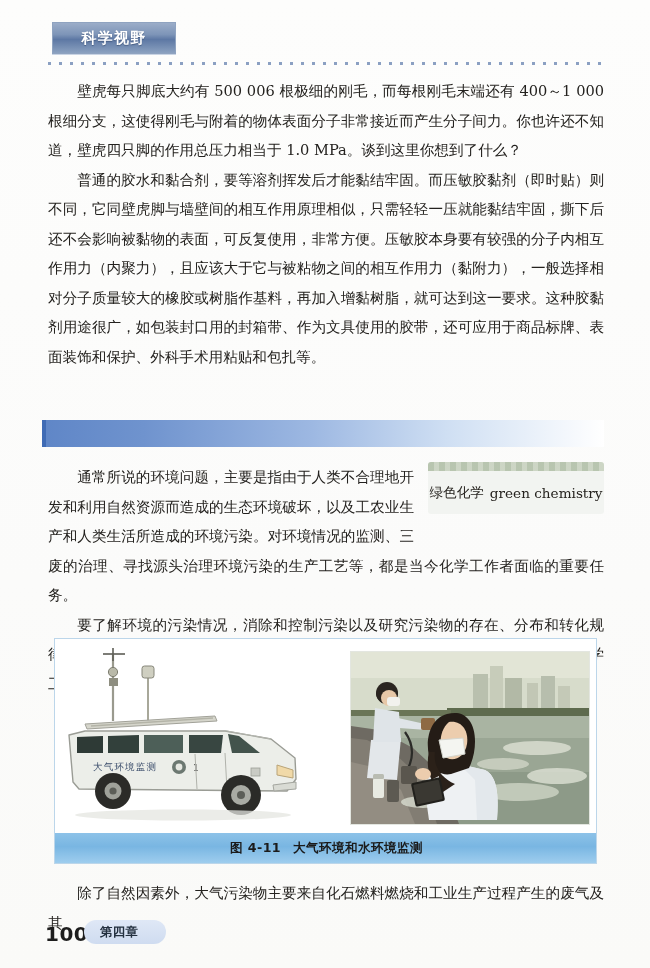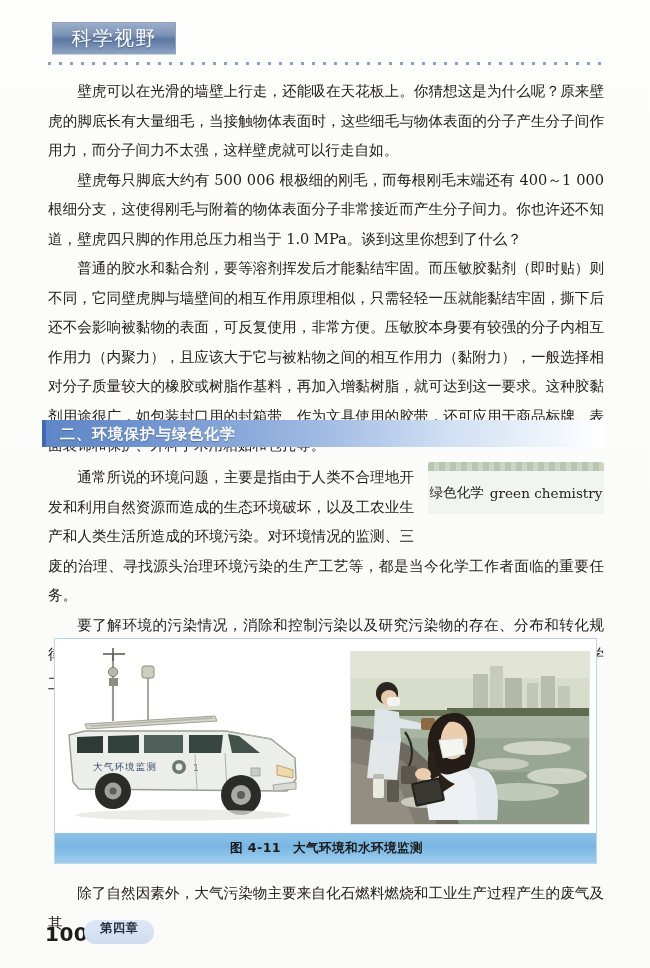--- a/index.html
+++ b/index.html
@@ -35,22 +35,22 @@
     width: 122px; height: 30px;
     background: linear-gradient(180deg, #9badc9 0%, #7e95b8 38%, #5d78a4 55%, #8ba1c0 100%);
     border: 1px solid #8fa3c0;
     box-shadow: 0 1px 0 #c9d4e4;
     display: flex;
     align-items: center;
     justify-content: center;
   }
   .badge span {
     color: #ffffff;
-    font-size: 20px;
-    font-weight: normal;
+    font-size: 15px;
+    font-weight: bold;
     letter-spacing: 1.2px;
     text-shadow: 0 1px 1px rgba(40,60,95,.55);
     font-family: "DejaVu Sans", "Liberation Sans", sans-serif;
   }
   .feature-title {
     position: absolute;
     left: 0; top: 5px;
     width: 650px;
     text-align: center;
     color: #3c63a8;
@@ -213,21 +213,20 @@
   }
   .chapter-pill {
     position: absolute;
     left: 84px; top: 0;
     height: 24px;
     padding: 0 16px 0 16px;
     background: linear-gradient(180deg, #dfe8f6 0%, #cfdcf0 100%);
     border-radius: 12px;
     display: flex;
     align-items: center;
-    flex-direction: column;
   }
   .chapter-pill span {
     font-size: 12.4px;
     font-weight: bold;
     color: #23303f;
     letter-spacing: .4px;
   }
   .chapter-pill .ch-sep { display: inline-block; width: 12px; }
 </style>
 </head>
@@ -236,28 +235,26 @@
 <div class="page">
 
   <div class="feature-head">
     <div class="badge">
       <span>科学视野</span>
     </div>
   </div>
   <div class="dotrule"></div>
 
   <div class="body-text feature-body">
-    <p>壁虎可以在光滑的墙壁上行走，还能吸在天花板上。你猜想这是为什么呢？原来壁虎的脚底长有大量细毛，当接触物体表面时，这些细毛与物体表面的分子产生分子间作用力，而分子间力不太强，这样壁虎就可以行走自如。</p>
     <p>壁虎每只脚底大约有 500 006 根极细的刚毛，而每根刚毛末端还有 400～1 000 根细分支，这使得刚毛与附着的物体表面分子非常接近而产生分子间力。你也许还不知道，壁虎四只脚的作用总压力相当于 1.0 MPa。谈到这里你想到了什么？</p>
     <p>普通的胶水和黏合剂，要等溶剂挥发后才能黏结牢固。而压敏胶黏剂（即时贴）则不同，它同壁虎脚与墙壁间的相互作用原理相似，只需轻轻一压就能黏结牢固，撕下后还不会影响被黏物的表面，可反复使用，非常方便。压敏胶本身要有较强的分子内相互作用力（内聚力），且应该大于它与被粘物之间的相互作用力（黏附力），一般选择相对分子质量较大的橡胶或树脂作基料，再加入增黏树脂，就可达到这一要求。这种胶黏剂用途很广，如包装封口用的封箱带、作为文具使用的胶带，还可应用于商品标牌、表面装饰和保护、外科手术用粘贴和包扎等。</p>
   </div>
 
   <div class="section-bar">
     <div class="tick"></div>
-    <span>二、环境保护与绿色化学</span>
   </div>
 
   <div class="term-box">
     <div class="band"></div>
     <div class="term-text">
       <span>绿色化学</span>
       <span style="display:inline-block;width:6px"></span>
       <span style="font-family:'DejaVu Serif','Liberation Serif',serif;">green chemistry</span>
     </div>
   </div>

